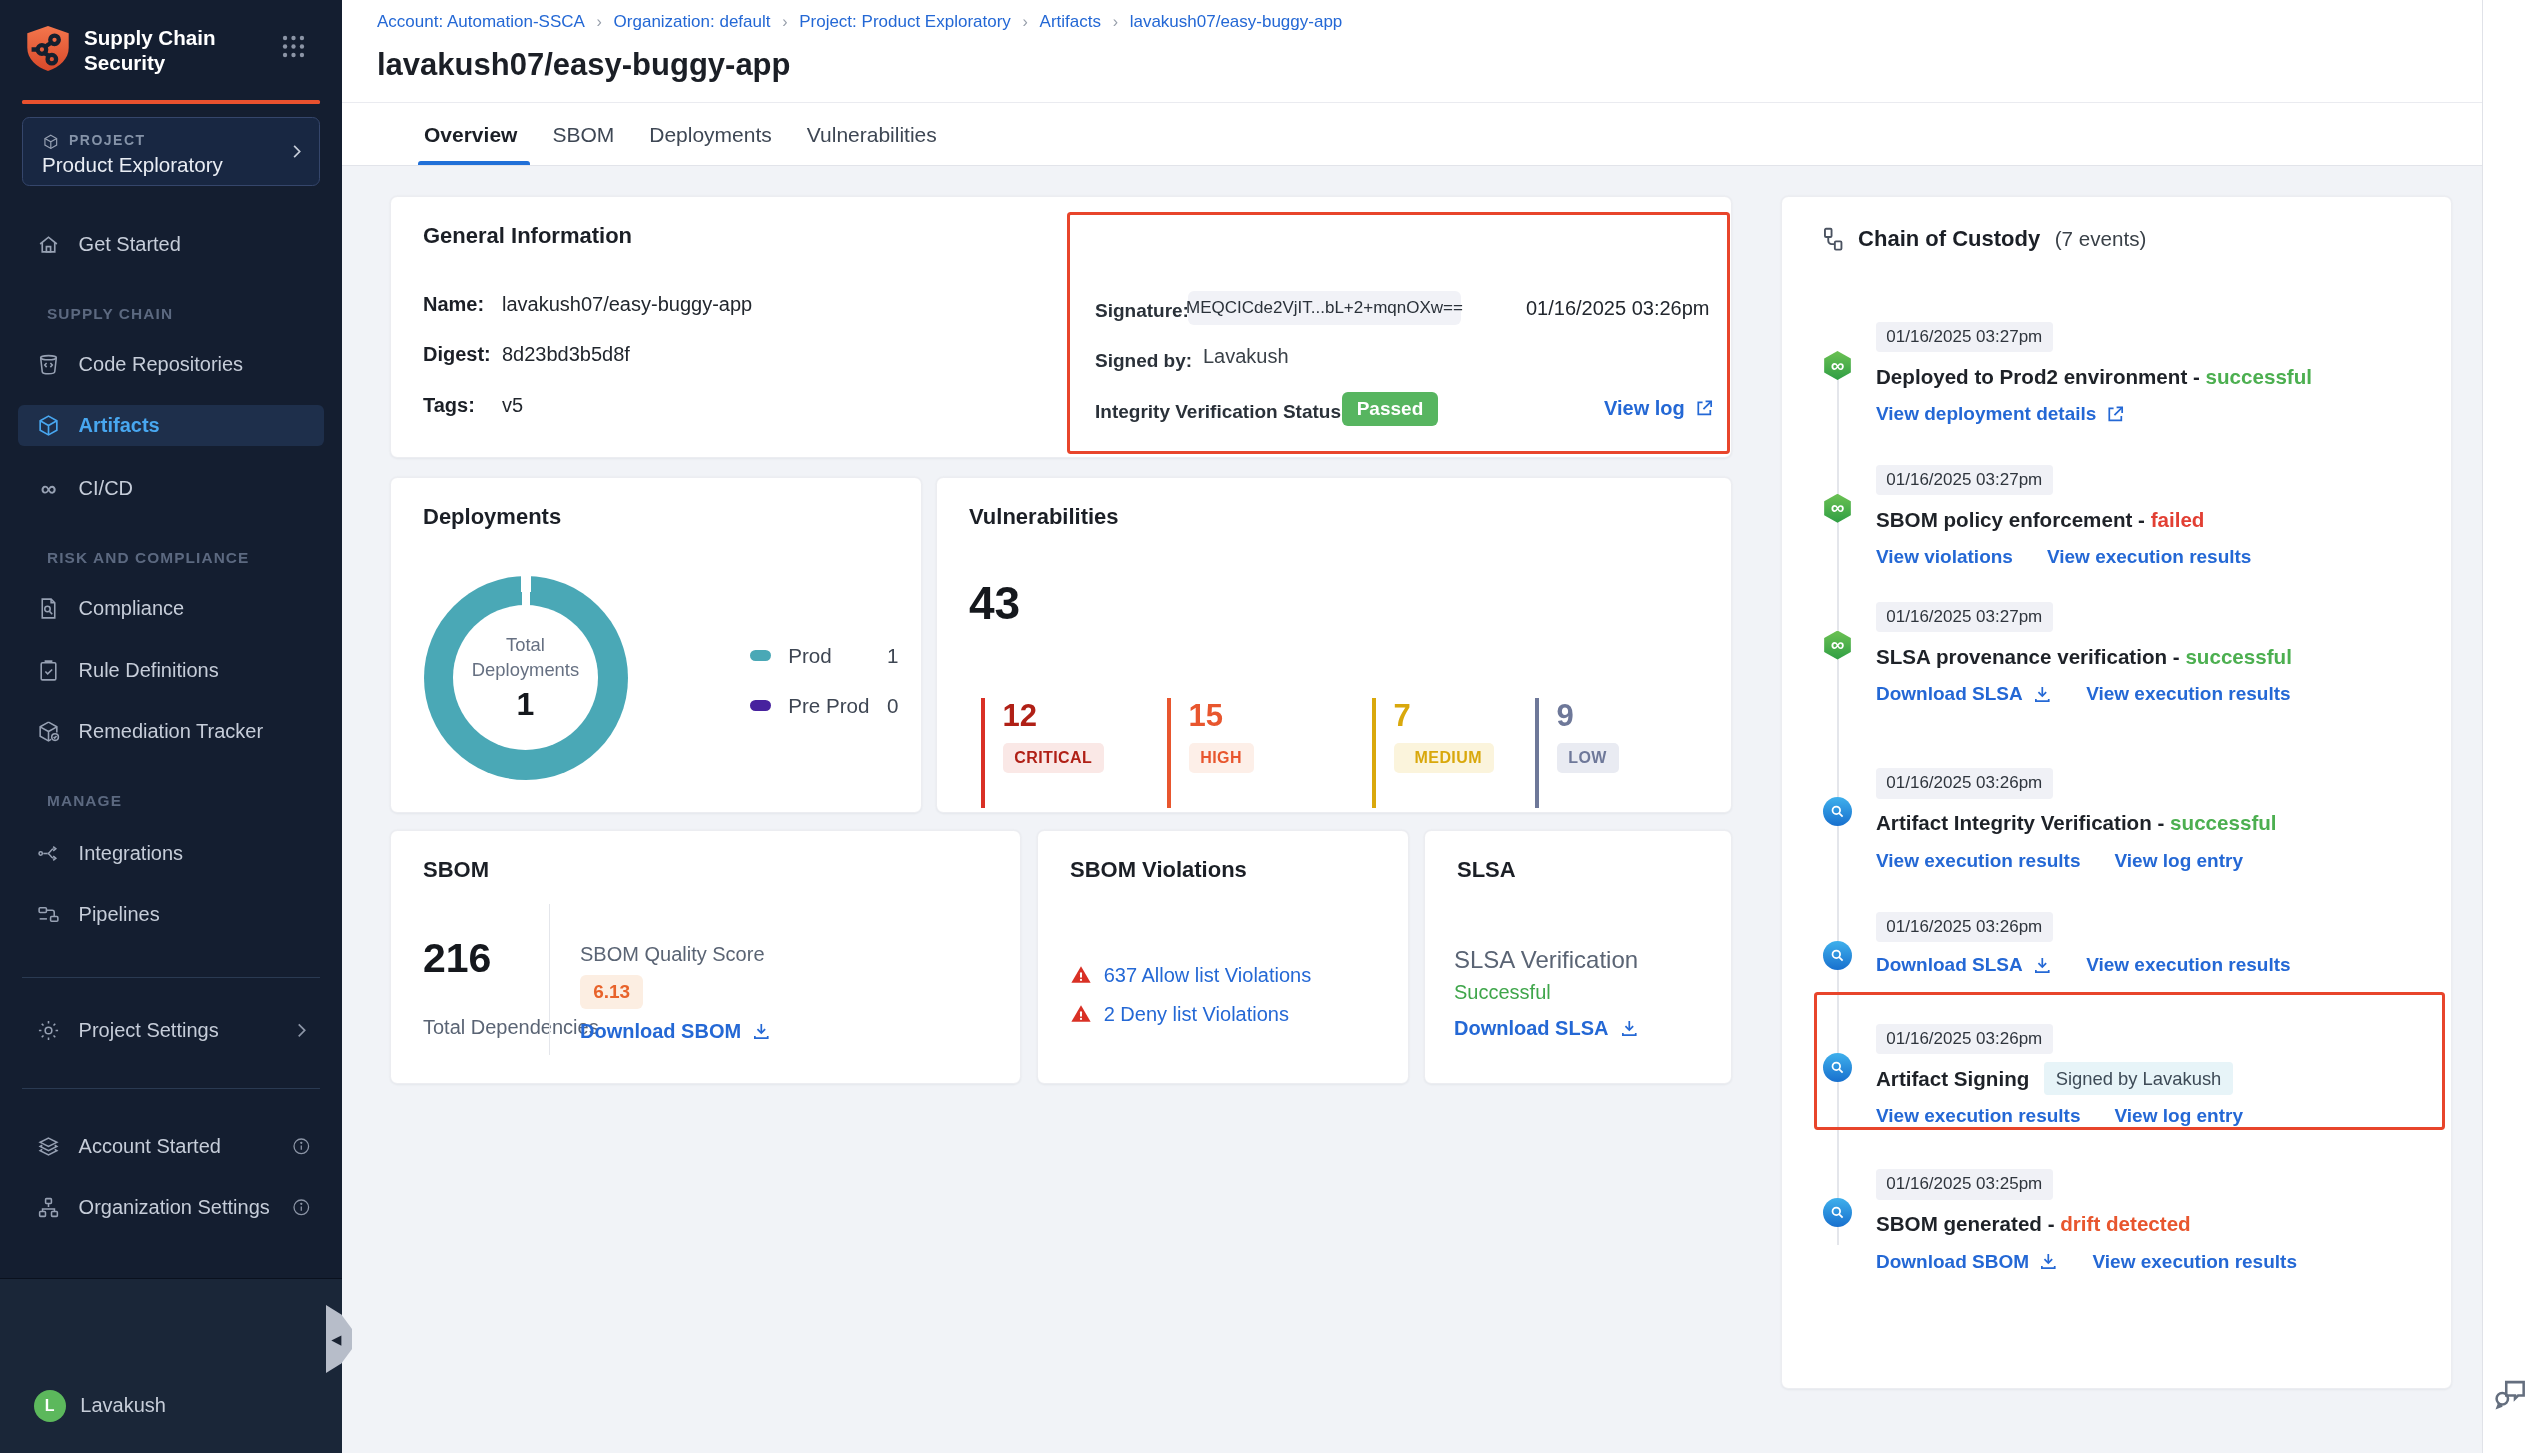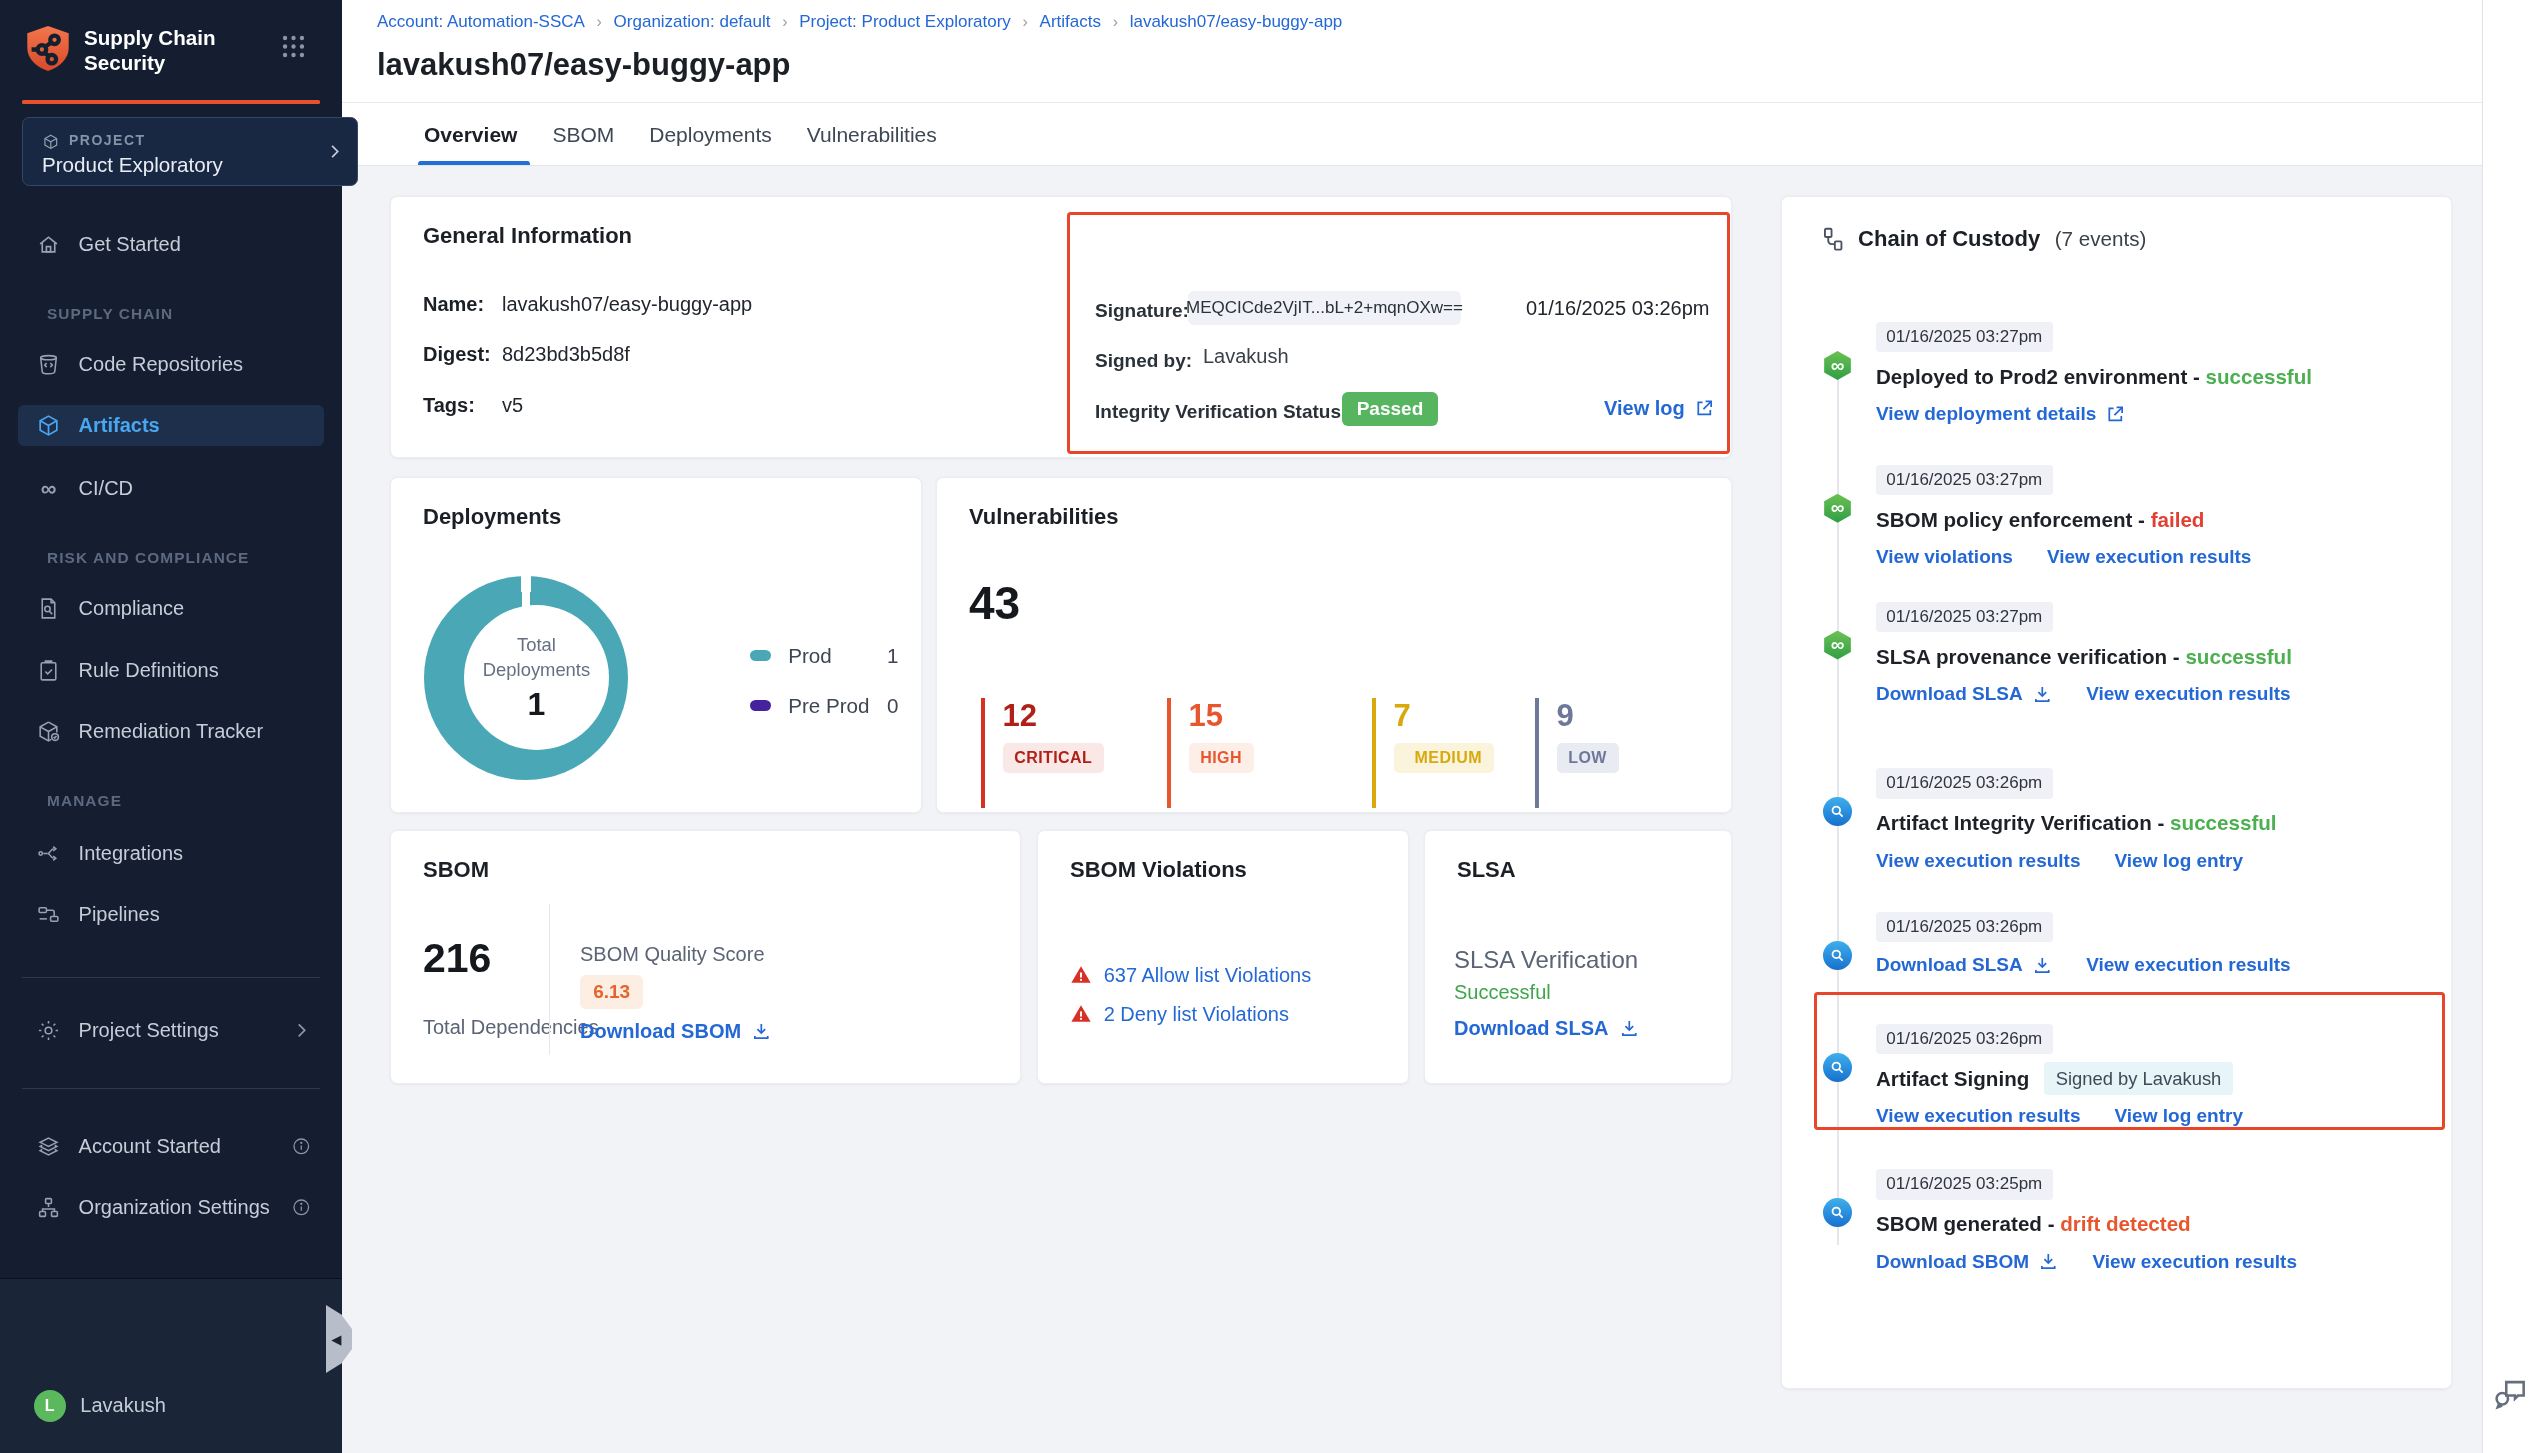--- a/index.html
+++ b/index.html
@@ -6,21 +6,21 @@
   *{box-sizing:border-box;font-family:"Liberation Sans","DejaVu Sans",sans-serif;}
   .screen{position:relative;width:2538px;height:1454px;overflow:hidden;background:#F1F3F7;}
 
   
   .sidebar{position:absolute;left:0;top:0;width:342px;height:1454px;background:#141E30;z-index:20;}
   .logo-row{position:absolute;left:21px;top:19px;right:14.7px;height:62px;}
   .logo-shield{position:absolute;left:0;top:1.5px;width:54px;height:57px;}
   .brand-name{position:absolute;left:63px;top:5.9px;color:#FFFFFF;font-size:20.6px;font-weight:700;line-height:25px;}
   .grid-icon{position:absolute;right:19px;top:13.2px;width:29px;height:29px;color:#8C95A6;cursor:pointer;}
   .brand-line{position:absolute;left:22px;right:22px;top:100px;height:3.7px;background:#E8512E;border-radius:1.5px;}
-  .project-card{position:absolute;left:22px;top:117px;width:336px;height:69px;background:#182742;border:1.5px solid #35466B;border-radius:7.3px;cursor:pointer;}
+  .project-card{position:absolute;left:22px;top:117px;width:298px;height:69px;background:#182742;border:1.5px solid #35466B;border-radius:7.3px;cursor:pointer;}
   .project-card .picon{position:absolute;left:19px;top:15.4px;width:17.6px;height:17.6px;color:#97A1B3;}
   .project-label{position:absolute;left:46px;top:14px;font-size:14px;letter-spacing:1.5px;color:#8593A8;font-weight:700;}
   .project-name{position:absolute;left:19px;top:35px;font-size:20.6px;color:#E9EDF4;font-weight:500;}
   .project-chevron{position:absolute;right:13.2px;top:23.5px;width:19px;height:19px;color:#C6CDD9;}
   .side-item{position:absolute;left:17.6px;right:17.6px;height:41px;display:flex;align-items:center;border-radius:5.9px;cursor:pointer;color:#C6CDD9;}
   .side-item .icon{width:25px;height:25px;margin-left:18.4px;color:#97A1B3;flex:0 0 auto;}
   .side-item .lbl{margin-left:17.6px;font-size:20px;}
   .side-item .trail{margin-left:auto;margin-right:13.2px;width:20.6px;height:20.6px;color:#8C95A6;}
   .side-item.active{background:#1E2F4B;}
   .side-item.active .lbl{color:#48A7F0;font-weight:600;}
@@ -61,21 +61,21 @@
   .sig-pill{position:absolute;left:797px;top:94px;width:273px;height:34px;background:#F1F2F7;border-radius:5.9px;font-size:17px;color:#2A3139;display:flex;align-items:center;justify-content:center;}
   .sig-date{position:absolute;left:1135px;top:100px;font-size:20px;color:#22272E;}
   .sig-value{position:absolute;left:812px;top:148px;font-size:20px;color:#3A4148;}
   .passed-badge{position:absolute;left:951px;top:195px;height:34px;padding:0 14.7px;background:#57B560;border-radius:5.9px;color:#fff;font-size:19px;font-weight:700;display:flex;align-items:center;}
   .viewlog{position:absolute;left:1213px;top:200px;font-size:20px;font-weight:600;color:#2468D5;display:flex;align-items:center;gap:8.8px;cursor:pointer;}
   .lnk-ico{width:20.6px;height:20.6px;display:inline-block;}
 
   
   #dep-card{left:390px;top:477px;width:532px;height:336px;}
   .donut{position:absolute;left:33px;top:98px;width:204px;height:204px;border-radius:50%;background:conic-gradient(from -3deg,#FFFFFF 0deg 6deg,#4AA8B6 6deg 360deg);}
-  .donut-hole{position:absolute;left:40px;top:29px;width:145px;height:145px;border-radius:50%;background:#fff;display:flex;flex-direction:column;align-items:center;justify-content:center;}
+  .donut-hole{position:absolute;left:29px;top:29px;width:145px;height:145px;border-radius:50%;background:#fff;display:flex;flex-direction:column;align-items:center;justify-content:center;}
   .donut-lbl{font-size:18.4px;color:#667082;line-height:25px;}
   .donut-val{font-size:32px;font-weight:700;color:#15181D;margin-top:4.4px;}
   .legend-row{position:absolute;left:359px;height:29px;display:flex;align-items:center;}
   .legend-dot{width:20.6px;height:11px;border-radius:5.9px;flex:0 0 auto;}
   .legend-lbl{margin-left:17.6px;font-size:20.6px;color:#3E4653;width:88px;}
   .legend-val{position:absolute;left:137px;font-size:20.6px;color:#3E4653;}
 
   
   #vuln-card{left:936px;top:477px;width:796px;height:336px;}
   .big-num{position:absolute;left:32px;top:98px;font-size:46px;font-weight:800;color:#15181D;}

